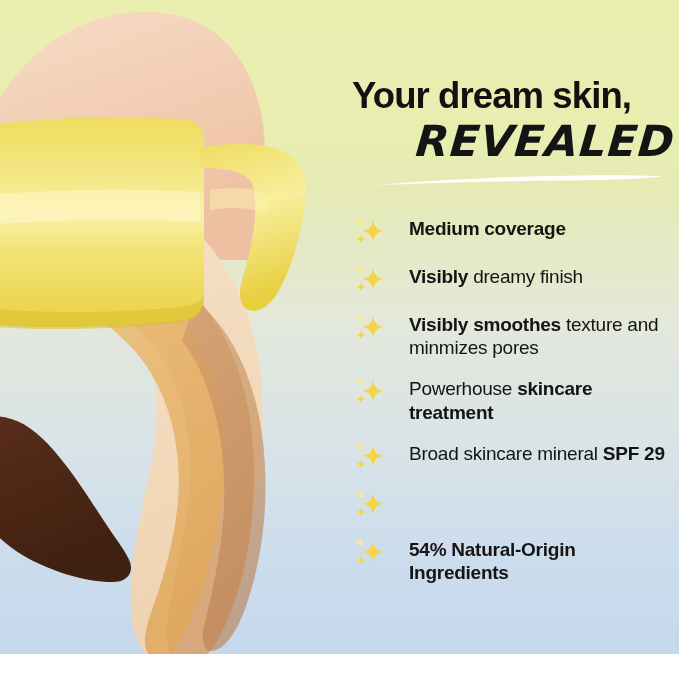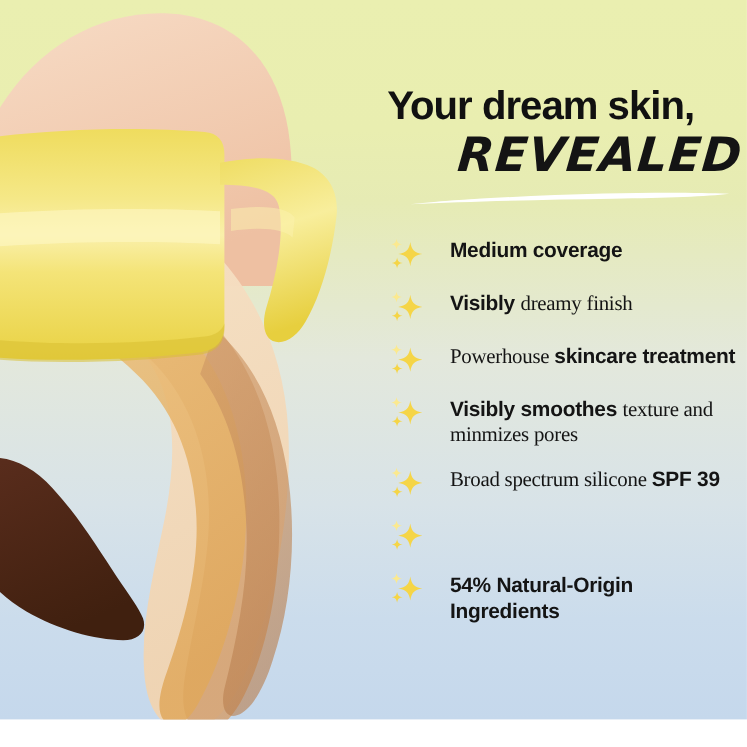--- a/index.html
+++ b/index.html
@@ -95,21 +95,21 @@
   }
   .bullet .spark svg { display:block; width:32px; height:32px; }
   .btext {
     font-size:19px;
     line-height:1.22;
     color:#141414;
     letter-spacing:-0.25px;
     padding-top:3px;
   }
   .btext b { font-weight:700; }
-  .btext span.reg { font-weight:400;font-family:Liberation Serif, serif; }
+  .btext span.reg { font-weight:400; }
 </style>
 </head>
 <body>
 
 <div id="ad">
 
   <div class="art">
     <svg viewBox="0 0 345 679" xmlns="http://www.w3.org/2000/svg">
       <defs>
         <linearGradient id="gPeach" x1="0" y1="0" x2="0.4" y2="1">
@@ -229,41 +229,41 @@
           <div class="btext"><b>Visibly </b><span class="reg">dreamy finish</span></div>
         </div>
         <div class="bullet">
           <span class="spark">
             <svg viewBox="0 0 32 32" xmlns="http://www.w3.org/2000/svg">
               <path d="M20,5 C21.1,12.2 23.8,14.9 31,16 C23.8,17.1 21.1,19.8 20,27 C18.9,19.8 16.2,17.1 9,16 C16.2,14.9 18.9,12.2 20,5 Z" fill="#f5d547"></path>
               <path d="M7.5,2 C8.0,5.3 9.2,6.5 12.5,7 C9.2,7.5 8.0,8.7 7.5,12 C7.0,8.7 5.8,7.5 2.5,7 C5.8,6.5 7.0,5.3 7.5,2 Z" fill="#fbe98f"></path>
               <path d="M8,19 C8.5,22.3 9.7,23.5 13,24 C9.7,24.5 8.5,25.7 8,29 C7.5,25.7 6.3,24.5 3,24 C6.3,23.5 7.5,22.3 8,19 Z" fill="#f5d547"></path>
             </svg>
           </span>
+          <div class="btext"><b>Visibly smoothes </b><span class="reg">texture and minmizes pores</span></div>
+        </div>
+        <div class="bullet">
+          <span class="spark">
+            <svg viewBox="0 0 32 32" xmlns="http://www.w3.org/2000/svg">
+              <path d="M20,5 C21.1,12.2 23.8,14.9 31,16 C23.8,17.1 21.1,19.8 20,27 C18.9,19.8 16.2,17.1 9,16 C16.2,14.9 18.9,12.2 20,5 Z" fill="#f5d547"></path>
+              <path d="M7.5,2 C8.0,5.3 9.2,6.5 12.5,7 C9.2,7.5 8.0,8.7 7.5,12 C7.0,8.7 5.8,7.5 2.5,7 C5.8,6.5 7.0,5.3 7.5,2 Z" fill="#fbe98f"></path>
+              <path d="M8,19 C8.5,22.3 9.7,23.5 13,24 C9.7,24.5 8.5,25.7 8,29 C7.5,25.7 6.3,24.5 3,24 C6.3,23.5 7.5,22.3 8,19 Z" fill="#f5d547"></path>
+            </svg>
+          </span>
           <div class="btext"><span class="reg">Powerhouse </span><b>skincare treatment</b></div>
         </div>
         <div class="bullet">
           <span class="spark">
             <svg viewBox="0 0 32 32" xmlns="http://www.w3.org/2000/svg">
               <path d="M20,5 C21.1,12.2 23.8,14.9 31,16 C23.8,17.1 21.1,19.8 20,27 C18.9,19.8 16.2,17.1 9,16 C16.2,14.9 18.9,12.2 20,5 Z" fill="#f5d547"></path>
               <path d="M7.5,2 C8.0,5.3 9.2,6.5 12.5,7 C9.2,7.5 8.0,8.7 7.5,12 C7.0,8.7 5.8,7.5 2.5,7 C5.8,6.5 7.0,5.3 7.5,2 Z" fill="#fbe98f"></path>
               <path d="M8,19 C8.5,22.3 9.7,23.5 13,24 C9.7,24.5 8.5,25.7 8,29 C7.5,25.7 6.3,24.5 3,24 C6.3,23.5 7.5,22.3 8,19 Z" fill="#f5d547"></path>
             </svg>
           </span>
-          <div class="btext"><b>Visibly smoothes </b><span class="reg">texture and minmizes pores</span></div>
-        </div>
-        <div class="bullet">
-          <span class="spark">
-            <svg viewBox="0 0 32 32" xmlns="http://www.w3.org/2000/svg">
-              <path d="M20,5 C21.1,12.2 23.8,14.9 31,16 C23.8,17.1 21.1,19.8 20,27 C18.9,19.8 16.2,17.1 9,16 C16.2,14.9 18.9,12.2 20,5 Z" fill="#f5d547"></path>
-              <path d="M7.5,2 C8.0,5.3 9.2,6.5 12.5,7 C9.2,7.5 8.0,8.7 7.5,12 C7.0,8.7 5.8,7.5 2.5,7 C5.8,6.5 7.0,5.3 7.5,2 Z" fill="#fbe98f"></path>
-              <path d="M8,19 C8.5,22.3 9.7,23.5 13,24 C9.7,24.5 8.5,25.7 8,29 C7.5,25.7 6.3,24.5 3,24 C6.3,23.5 7.5,22.3 8,19 Z" fill="#f5d547"></path>
-            </svg>
-          </span>
-          <div class="btext"><span class="reg">Broad spectrum silicone </span><b>SPF 39</b></div>
+          <div class="btext"><span class="reg">Broad skincare mineral </span><b>SPF 29</b></div>
         </div>
         <div class="bullet">
           <span class="spark">
             <svg viewBox="0 0 32 32" xmlns="http://www.w3.org/2000/svg">
               <path d="M20,5 C21.1,12.2 23.8,14.9 31,16 C23.8,17.1 21.1,19.8 20,27 C18.9,19.8 16.2,17.1 9,16 C16.2,14.9 18.9,12.2 20,5 Z" fill="#f5d547"></path>
               <path d="M7.5,2 C8.0,5.3 9.2,6.5 12.5,7 C9.2,7.5 8.0,8.7 7.5,12 C7.0,8.7 5.8,7.5 2.5,7 C5.8,6.5 7.0,5.3 7.5,2 Z" fill="#fbe98f"></path>
               <path d="M8,19 C8.5,22.3 9.7,23.5 13,24 C9.7,24.5 8.5,25.7 8,29 C7.5,25.7 6.3,24.5 3,24 C6.3,23.5 7.5,22.3 8,19 Z" fill="#f5d547"></path>
             </svg>
           </span>
         </div>

